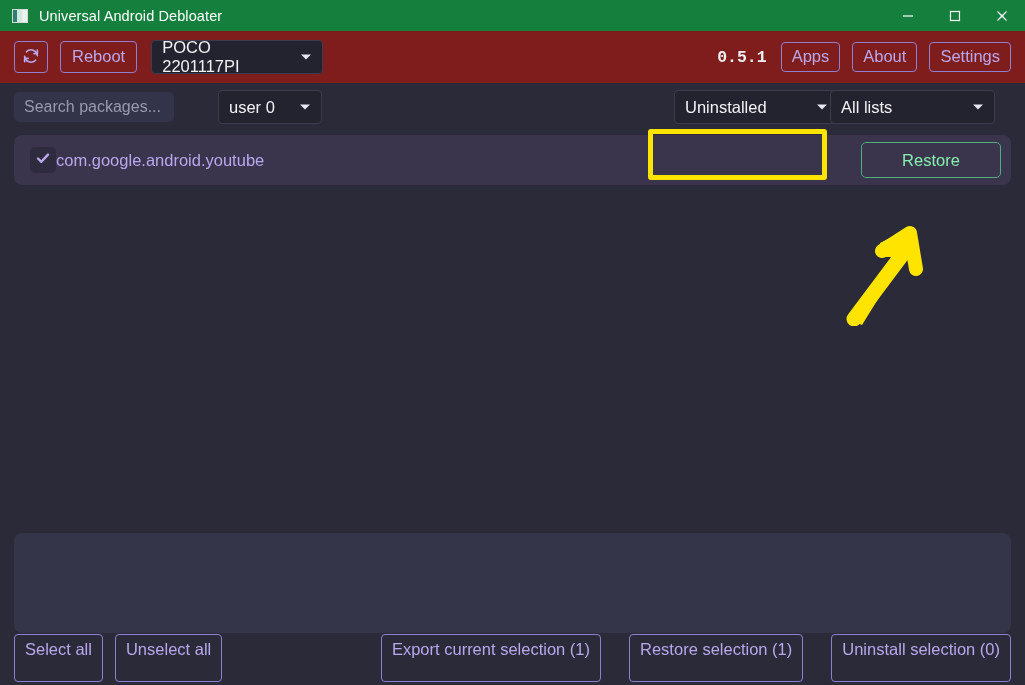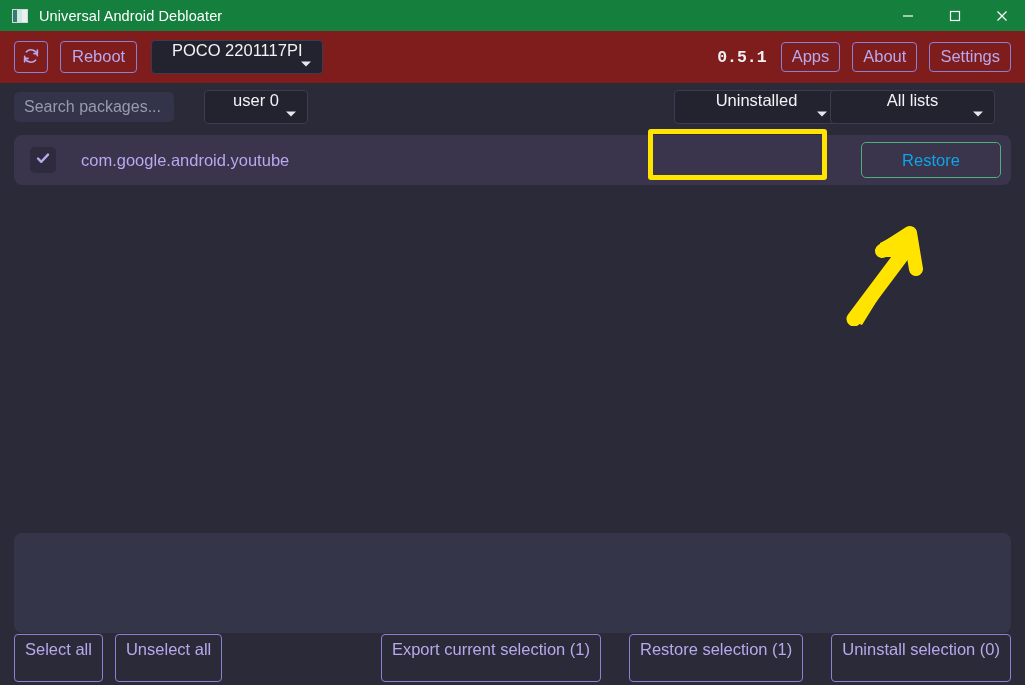--- a/index.html
+++ b/index.html
@@ -79,21 +79,20 @@
     background: #23232f;
     border: 1px solid #3c3c4e;
     border-radius: 4px;
     height: 34px;
     display: flex; align-items: center;
     padding: 0 10px;
     color: #f2f2f6;
     font-size: 16.5px;
     cursor: pointer;
     position: relative;
-    flex-direction: column;
   }
   .combo .caret {
     margin-left: auto;
     padding-left: 14px;
     display: flex; align-items: center;
   }
   #device-combo { margin-left: 14px; width: 172px; }
 
   #toolbar-right {
     margin-left: auto;
@@ -118,21 +117,21 @@
     width: 160px; height: 30px;
     background: #33344a;
     border: none; border-radius: 5px;
     color: #9a9aad;
     font-family: "Liberation Sans", sans-serif;
     font-size: 16px;
     padding: 0 10px;
     outline: none;
   }
   #search-input::placeholder { color: #9a9aad; opacity: 1; }
-  #user-combo { margin-left: 14px; width: 104px; }
+  #user-combo { margin-left: 28px; width: 104px; }
   #state-combo { position: absolute; left: 474px; width: 172px; }
   #status-combo { position: absolute; left: 674px; width: 165px; }
   #list-combo  { position: absolute; left: 830px; width: 165px; }
   #filters { position: relative; }
 
   
   #highlight-box {
     position: absolute;
     left: 648px; top: 98px;
     width: 179px; height: 51px;
@@ -158,30 +157,29 @@
   }
   .checkbox {
     width: 26px; height: 26px;
     border-radius: 5px;
     background: #2e2b3e;
     display: flex; align-items: center; justify-content: center;
     flex: none;
     cursor: pointer;
   }
   .pkg-name {
-    margin-left: 25px;
     color: #b9a8ee;
     font-size: 16.5px;
   }
   #restore-btn {
     margin-left: auto;
     border: 1px solid #4caf7d;
     border-radius: 5px;
     background: transparent;
-    color: #0ea5e9;
+    color: #86efac;
     font-family: "Liberation Sans", sans-serif;
     font-size: 16.5px;
     width: 140px; height: 36px;
     cursor: pointer;
   }
   #list-spacer { flex: 1; }
 
   
   #description-panel {
     margin: 0 14px 6px;

